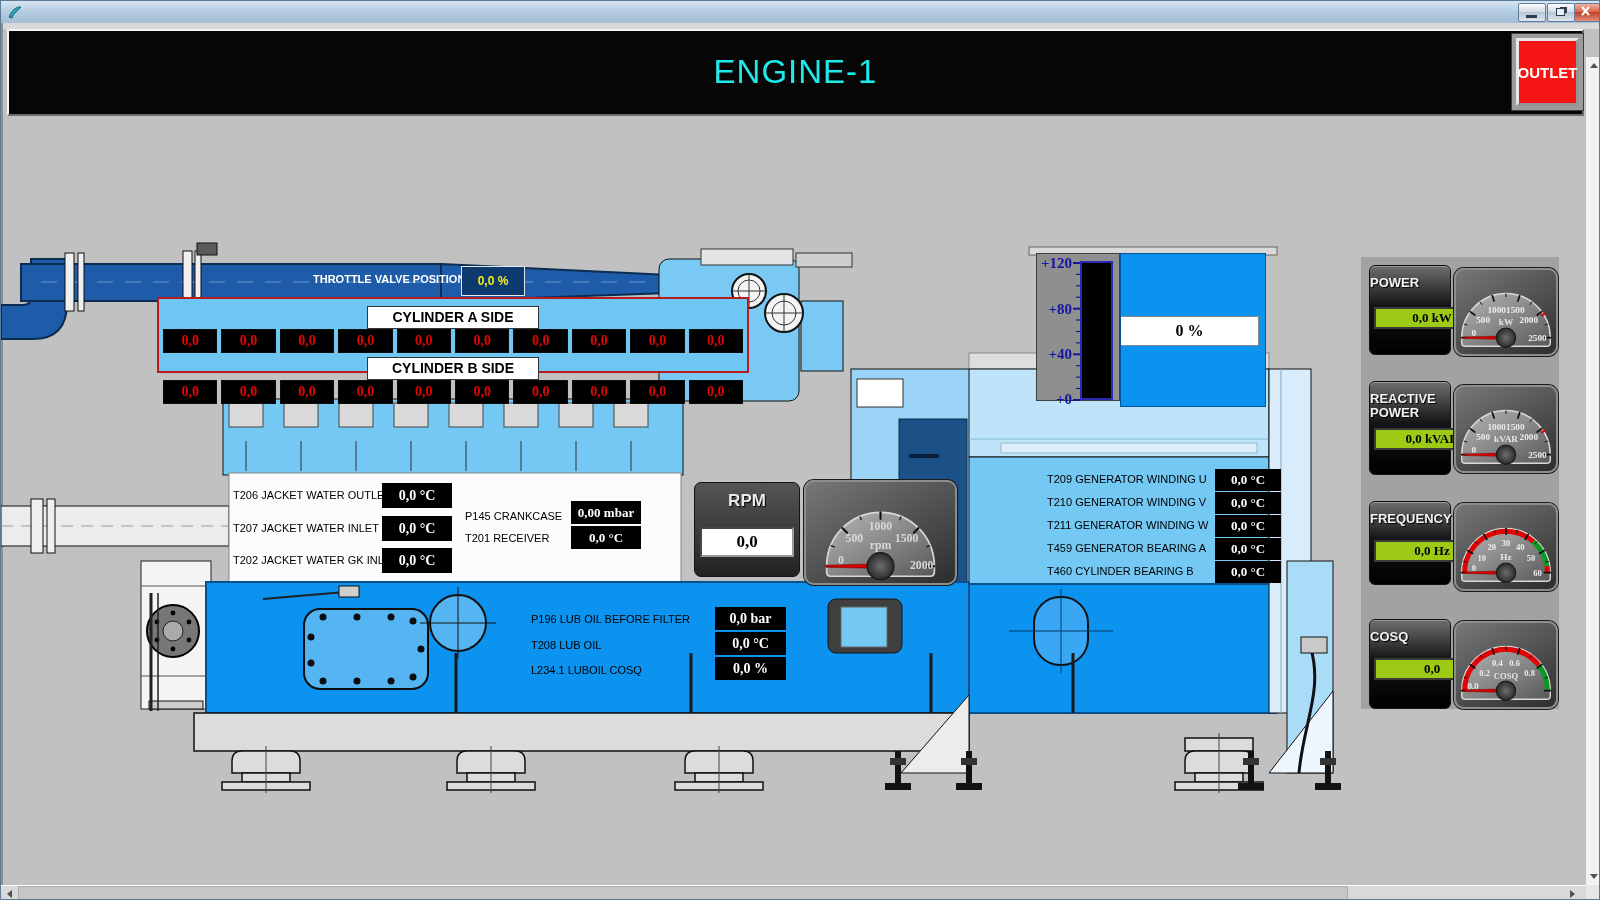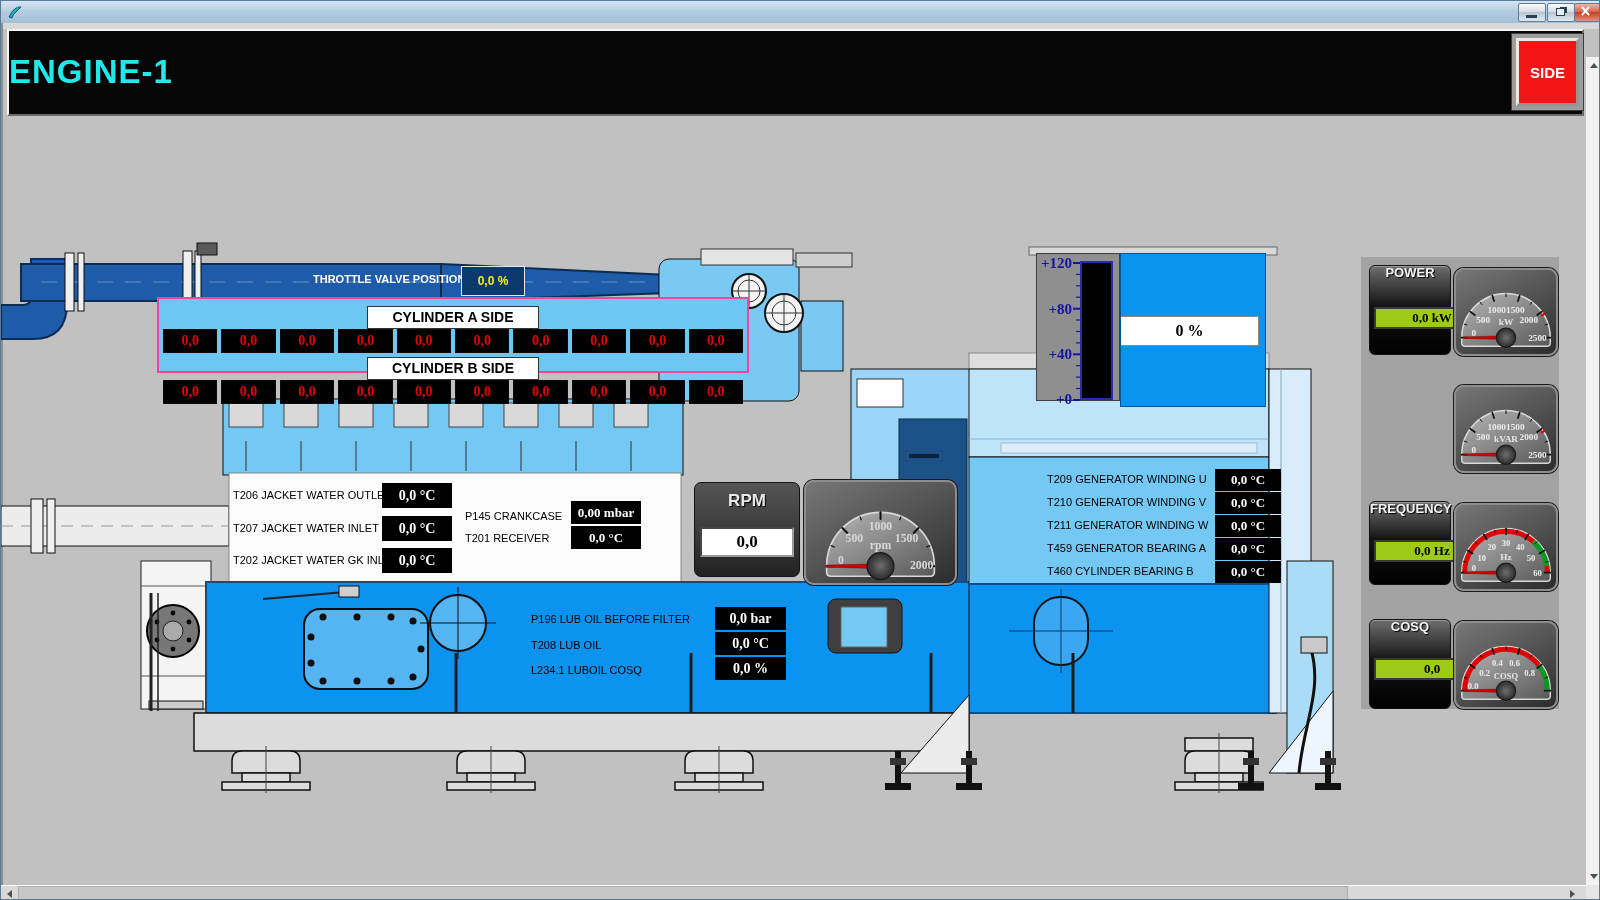--- a/index.html
+++ b/index.html
@@ -11,33 +11,33 @@
     background:linear-gradient(#d7e5f2,#b3cbdf 50%,#a5bfd6);border-bottom:1px solid #7d97ac;}
   .winbtn{position:absolute;top:2px;height:17px;border:1px solid #5f7d9c;border-radius:2px;
     background:linear-gradient(#fdfdfd,#d4dde6 45%,#b8c6d4 50%,#dfe7ee);cursor:pointer;}
   .winbtn.close{background:linear-gradient(#f0b2a0,#d8694c 45%,#c04328 50%,#e4907a);}
   .glyph-min{position:absolute;left:7px;bottom:3px;width:11px;height:3px;background:#2e3e4e;}
   .glyph-restore{position:absolute;left:8px;top:4px;width:7px;height:6px;border:1.5px solid #2e3e4e;background:#e8eef4;box-shadow:3px -2px 0 -1px #2e3e4e;}
   
   #framestrip{position:absolute;left:0;top:22px;width:1600px;height:6px;background:#d8d8d8;}
   #header{position:absolute;left:6px;top:28px;width:1577px;height:87px;background:#060606;
     border:2px solid;border-color:#f5f5f5 #6c6c6c #6c6c6c #f5f5f5;box-sizing:border-box;}
-  #title{position:absolute;left:0;right:0;top:22px;text-align:left;color:#1fe9e9;
-    font-size:33px;font-weight:bold;letter-spacing:1px;}
+  #title{position:absolute;left:0;right:0;top:22px;text-align:center;color:#1fe9e9;
+    font-size:33px;font-weight:normal;letter-spacing:1px;}
   #resetWrap{position:absolute;left:1510px;top:32px;width:73px;height:78px;background:#9c9c9c;
     border:1px solid #3d3d3d;box-sizing:border-box;padding:4px;}
   #resetBtn{width:100%;height:100%;background:#f51515;border:3px outset #e8e8e8;box-sizing:border-box;
     color:#fff;font-weight:bold;font-size:15px;display:flex;align-items:center;justify-content:center;cursor:pointer;}
   
   .vbox{position:absolute;background:#000;color:#fff;font-family:"Liberation Serif",serif;
     font-weight:bold;display:flex;align-items:center;justify-content:center;margin-left:8px;}
   .slabel{position:absolute;font-weight:normal;white-space:nowrap;color:#000;font-size:11px;}
   
   #cylpanel{position:absolute;left:156px;top:296px;width:592px;height:76px;background:#6ec7f3;
-    border:2px solid #ec4899;box-sizing:border-box;}
+    border:2px solid #b91c1c;box-sizing:border-box;}
   .cylhead{position:absolute;left:50%;transform:translateX(-50%);width:170px;height:21px;background:#fff;
     border:1px solid #333;font-weight:bold;font-size:14px;text-align:center;line-height:21px;}
   .cylrow{position:absolute;left:4px;right:4px;height:24px;display:flex;gap:4px;}
   .cylcell{flex:1;background:#000;color:#e00505;font-family:"Liberation Serif",serif;font-weight:bold;
     font-size:14px;display:flex;align-items:center;justify-content:center;border:1px solid #0d0d0d;}
   
   #thrbox{position:absolute;left:460px;top:265px;width:62px;height:28px;background:#0d3a6e;
     border:1px solid #e6e6e6;color:#f2ee1a;font-weight:bold;font-size:12px;display:flex;align-items:center;justify-content:center;}
   #thrlabel{position:absolute;left:312px;top:272px;color:#fff;font-weight:bold;font-size:11px;white-space:nowrap;}
   
@@ -46,21 +46,21 @@
   #rpmLabel{margin-top:8px;text-align:center;color:#e8e8e8;font-weight:bold;font-size:17px;text-shadow:1px 1px 1px #000;}
   #rpmValue{position:absolute;left:5px;top:44px;width:94px;height:30px;background:#fff;border:2px inset #9a9a9a;
     box-sizing:border-box;font-family:"Liberation Serif",serif;font-weight:bold;font-size:17px;
     display:flex;align-items:center;justify-content:center;}
   .gauge-box{position:absolute;border-radius:10px;background:linear-gradient(150deg,#777,#2d2d2d);
     border:2px solid #8d8d8d;box-shadow:0 0 0 1px #1b1b1b;display:flex;align-items:center;justify-content:center;box-sizing:border-box;}
   
   #gcolumn{position:absolute;left:1360px;top:256px;width:198px;height:452px;background:#a2a2a2;}
   .gpanel{position:absolute;left:1368px;width:82px;border-radius:6px;background:linear-gradient(#6e6e6e,#141414 45%,#000);
     border:1px solid #121212;box-shadow:inset 0 1px 0 #999;box-sizing:border-box;}
-  .gtitle{text-align:center;color:#f2f2f2;font-weight:bold;font-size:13px;line-height:14px;text-shadow:1px 1px 1px #000;}
+  .gtitle{margin-top:10px;color:#f2f2f2;font-weight:bold;font-size:13px;line-height:14px;text-shadow:1px 1px 1px #000;}
   .gval{position:absolute;left:4px;width:72px;height:18px;background:#9dcb15;border:2px solid #3a3a3a;
     font-family:"Liberation Serif",serif;font-weight:bold;font-size:13px;color:#000;
     display:flex;align-items:center;justify-content:center;padding-left:20px;}
   
   .gtick{font:bold 13px "Liberation Serif",serif;fill:#ececec;text-anchor:middle;}
   .gunit{font:bold 13px "Liberation Serif",serif;fill:#e6e6e6;text-anchor:middle;}
   .grtick{font:bold 14px "Liberation Serif",serif;fill:#d8d8d8;text-anchor:middle;}
   .ltick{font:bold 15px "Liberation Serif",serif;fill:#1515a5;text-anchor:end;}
   .face{fill:url(#faceG);stroke:#d8d8d8;stroke-width:2;}
   .tk{stroke:#101010;stroke-width:2.4;stroke-linecap:round;}
@@ -119,21 +119,21 @@
       </svg>
     </div>
   </div>
   <div id="framestrip"></div>
   <div class="abs" style="left:0;top:22px;width:2px;height:878px;background:#8f8f8f"></div>
 
   <div id="header">
     <div id="title">ENGINE-1</div>
   </div>
   <div id="resetWrap">
-    <div id="resetBtn">SIDE</div>
+    <div id="resetBtn">OUTLET</div>
   </div>
 
   <svg class="abs" style="left:0;top:115px" width="1585" height="769" viewBox="0 115 1585 769">
 
     <g>
       <rect x="0" y="505" width="228" height="40" fill="#ececec" stroke="#111"></rect>
       <line x1="0" y1="525" x2="228" y2="525" stroke="#999" stroke-dasharray="12,8"></line>
       <rect x="30" y="498" width="12" height="54" fill="#f0f0f0" stroke="#111"></rect>
       <rect x="46" y="498" width="8" height="54" fill="#f0f0f0" stroke="#111"></rect>
     </g>
@@ -460,20 +460,24 @@
       <text class="gtick" x="57" y="57">1000</text>
       <text class="gtick" x="83" y="57">1500</text>
       <text class="gtick" x="102" y="71">2000</text>
       <text class="gtick" x="114" y="96">2500</text>
       <text class="gunit" x="70" y="74">kW</text>
       <polygon class="needle" points="70,89.4 11,90.9 11,93.1 70,94.6"></polygon>
       <circle class="hub" cx="70" cy="92" r="13.5"></circle>
     </svg>
   </div>
 
+  <div class="gpanel" style="top:380px;height:94px">
+    <div class="gtitle">REACTIVE POWER</div>
+    <div class="gval" style="top:46px">0,0 kVAR</div>
+  </div>
   <div class="gauge-box" style="left:1453px;top:384px;width:104px;height:88px">
     <svg width="100" height="82" viewBox="0 0 140 112">
       <path class="face" d="M8,92 A62,62 0 0 1 132,92 L132,99 Q132,104 127,104 L13,104 Q8,104 8,99 Z"></path>
       <line x1="119.2" y1="61.3" x2="125.1" y2="57.6" stroke="#e00404" stroke-width="3"></line>
       <g class="tk">
         <line x1="16" y1="92" x2="8" y2="92"></line>
           <line x1="26.3" y1="60.2" x2="19.8" y2="55.5"></line>
         <line x1="53.3" y1="40.6" x2="50.8" y2="33"></line>
           <line x1="86.7" y1="40.6" x2="89.2" y2="33"></line>
         <line x1="113.7" y1="60.2" x2="120.2" y2="55.5"></line>

